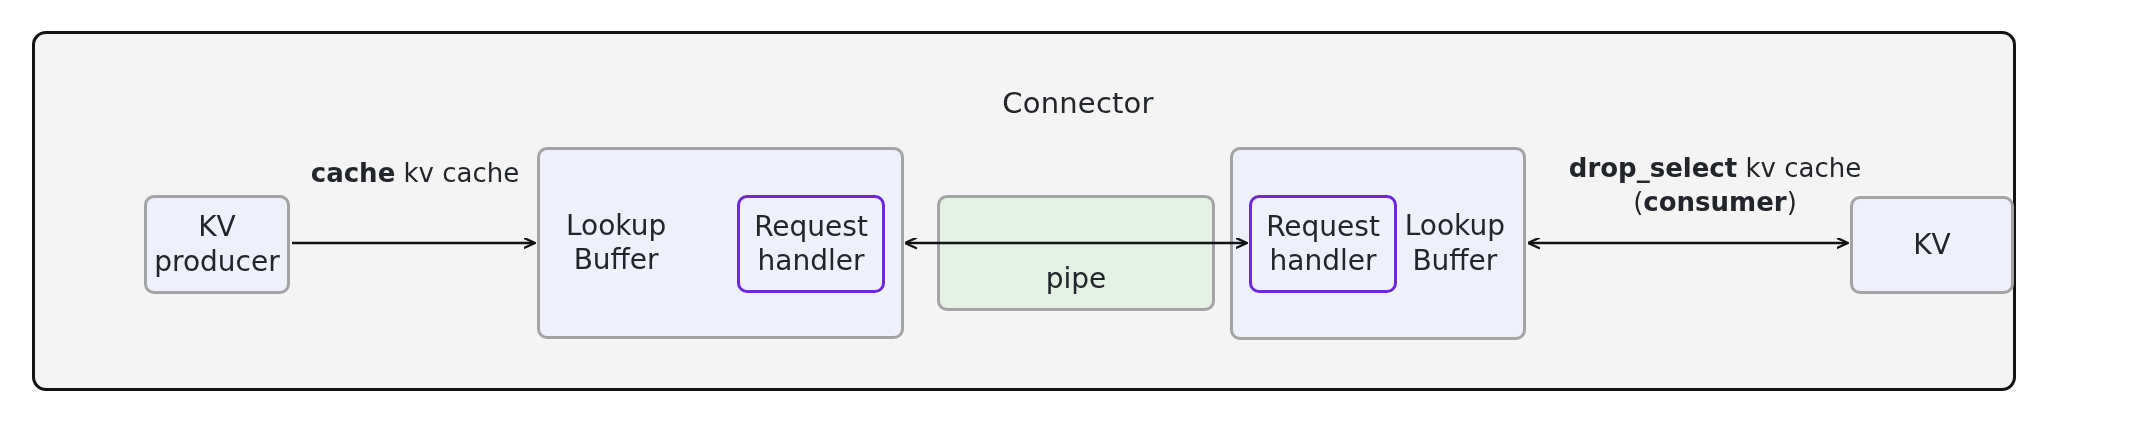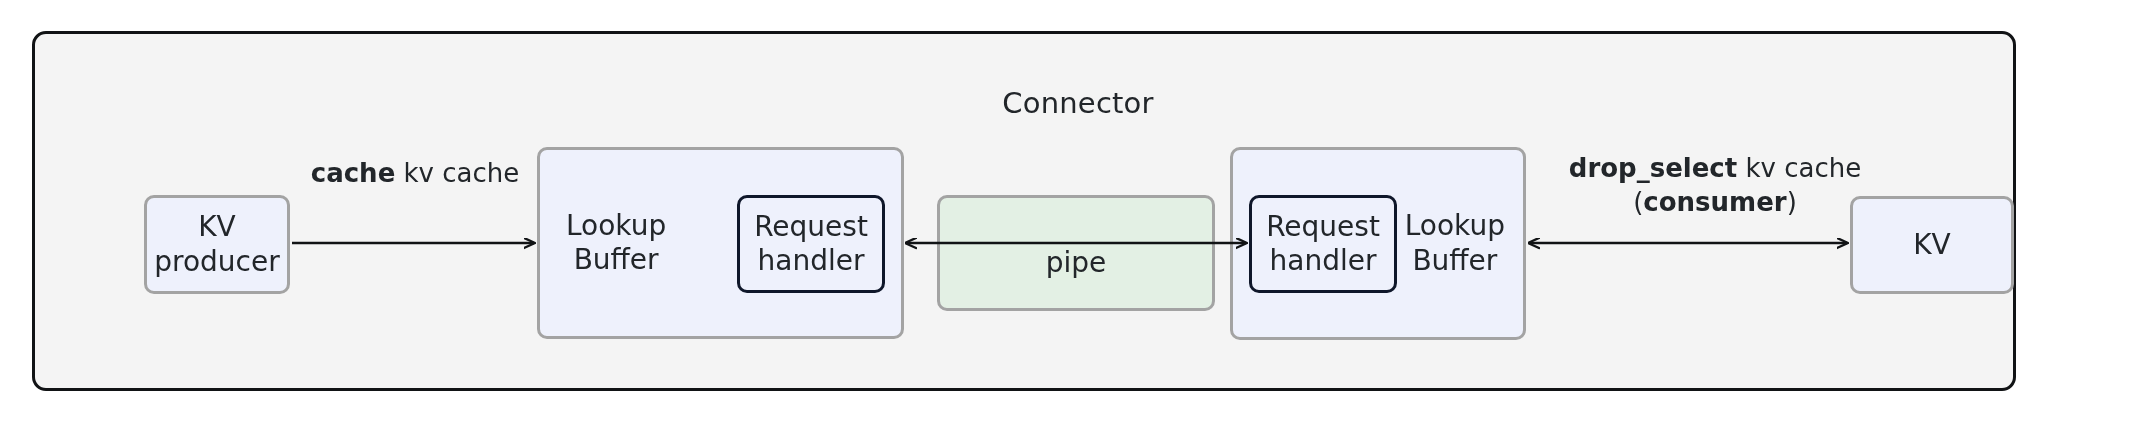--- a/index.html
+++ b/index.html
@@ -106,21 +106,21 @@
     padding-right: 18px;
   }
   .lb-right .bufname { text-align: center; }
 
   
   .req-handler {
     position: absolute;
     box-sizing: border-box;
     width: 148px;
     height: 98px;
-    border: 3px solid #0f172a;
+    border: 3px solid #6d28d9;
     border-radius: 10px;
     background: #eef1fc;
     display: flex;
     flex-direction: column;
     align-items: center;
     justify-content: center;
     font-size: 28px;
     line-height: 1.22;
     color: #22262a;
   }
@@ -128,21 +128,21 @@
   .rh-right { left: 1249px; top: 195px; }
 
   
   .pipe-box {
     left: 937px;
     top: 195px;
     width: 278px;
     height: 116px;
     font-size: 28px;
     justify-content: flex-end;
-    padding-bottom: 28px;
+    padding-bottom: 12px;
   }
 
   
   .arrow-svg {
     position: absolute;
     left: 0;
     top: 0;
     width: 2146px;
     height: 438px;
     pointer-events: none;

